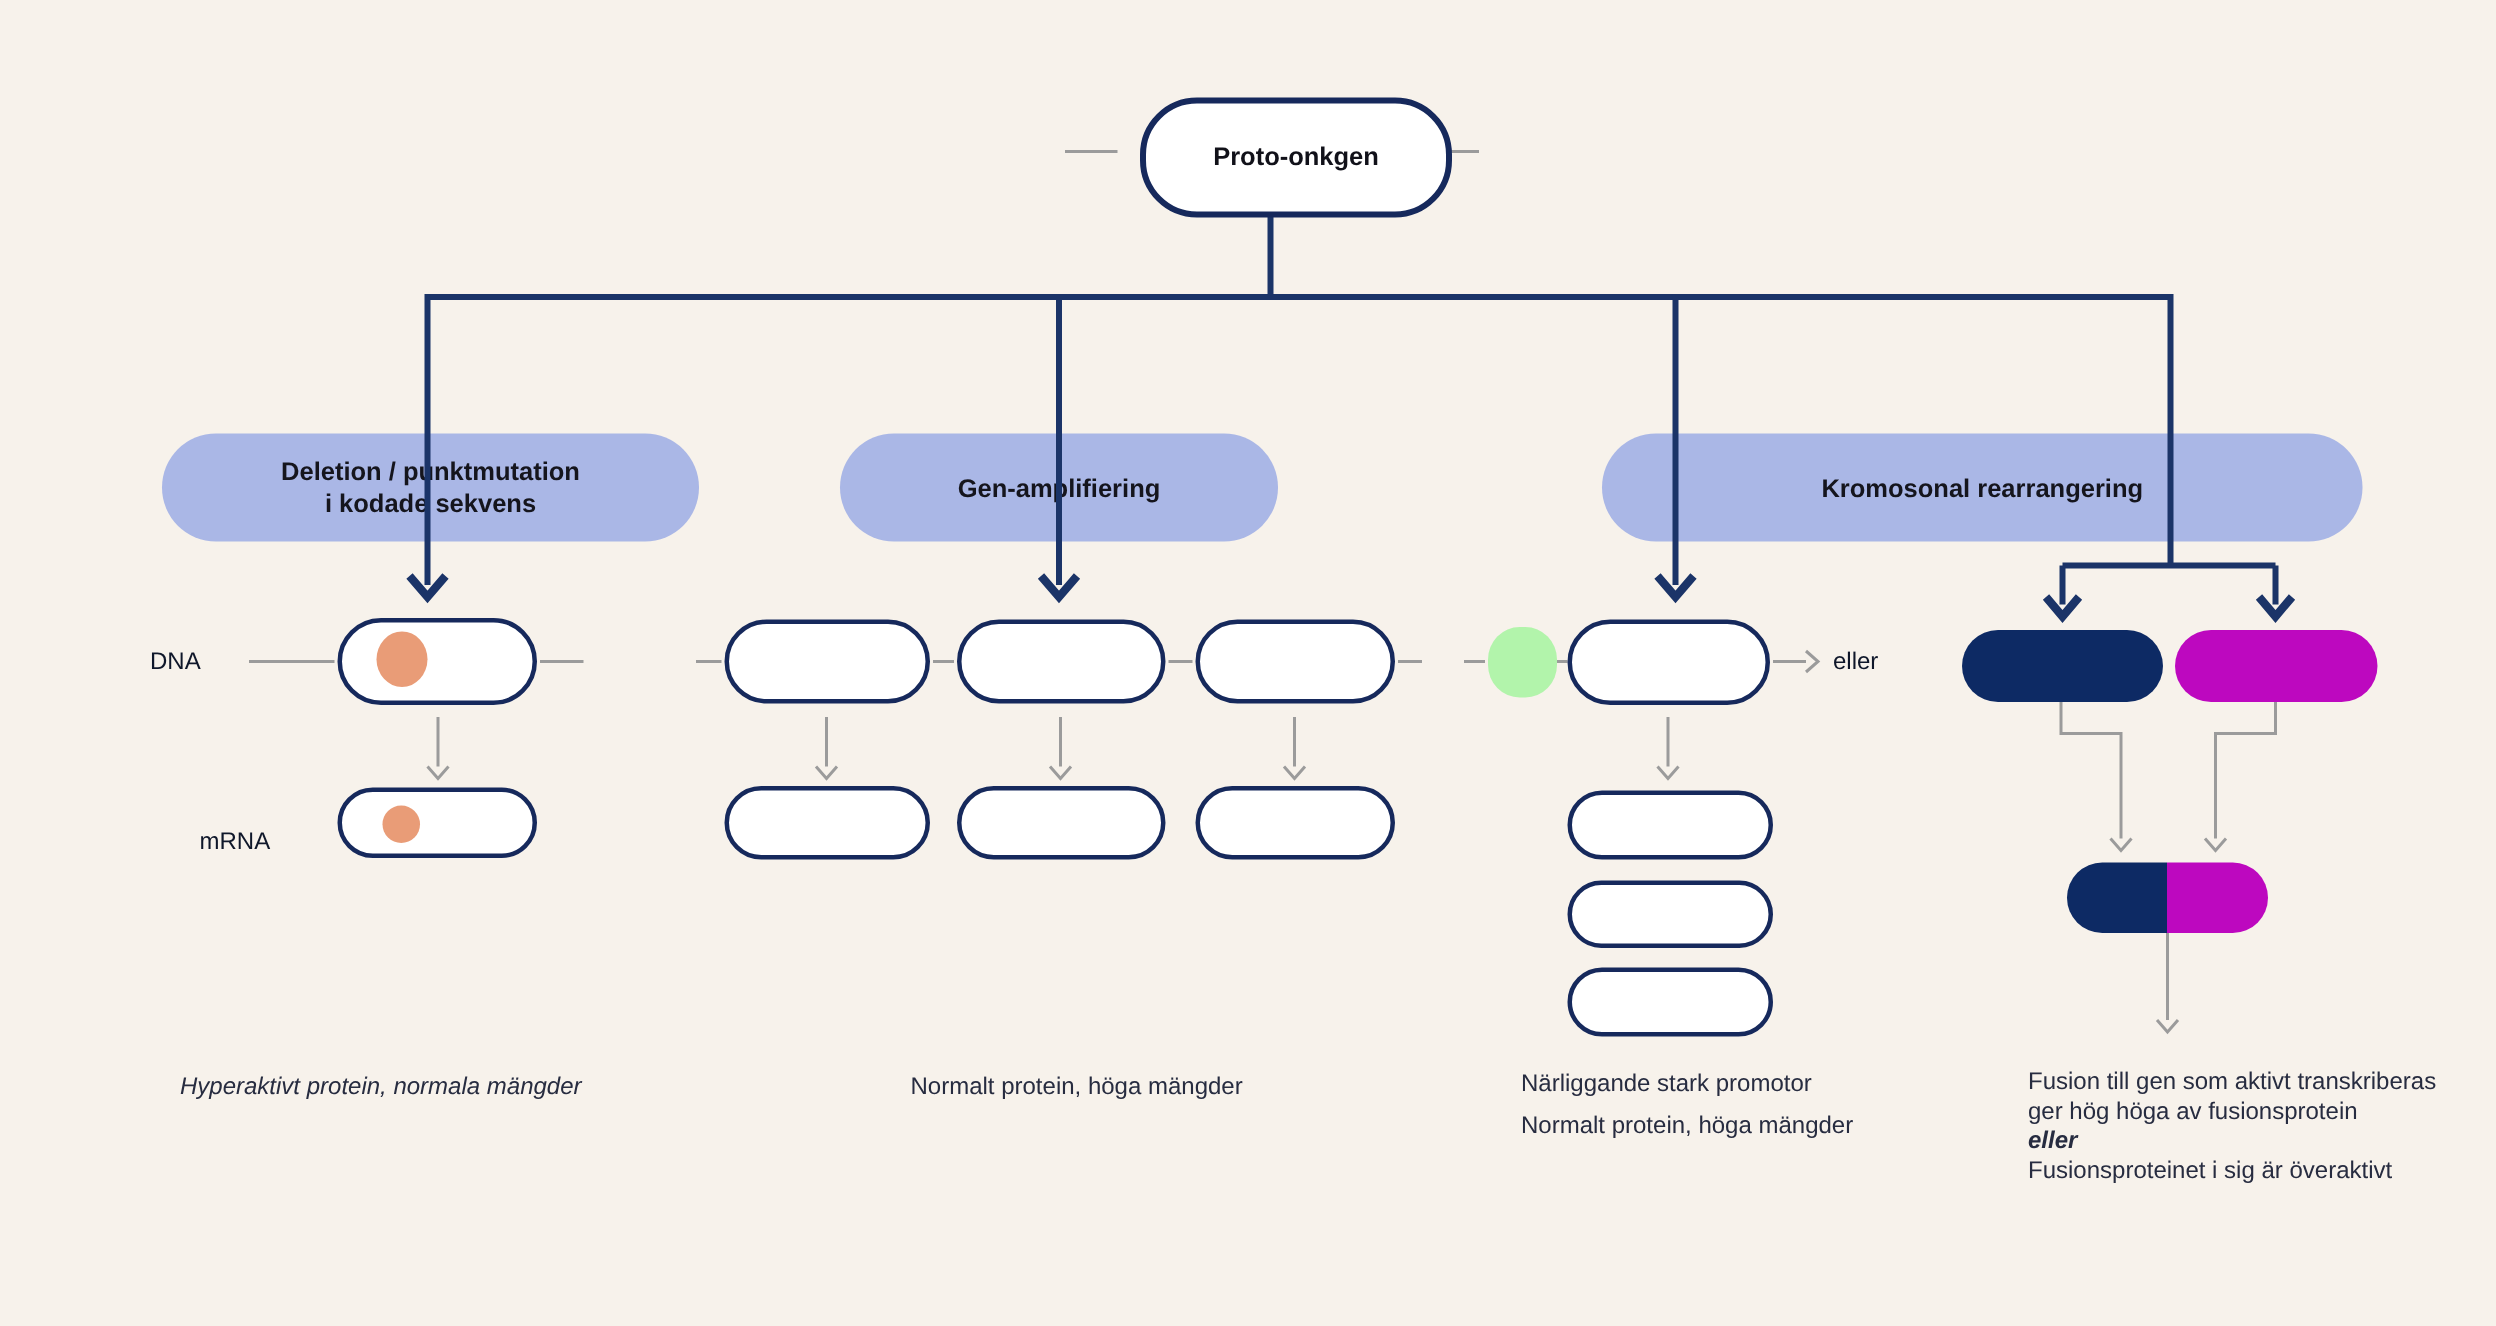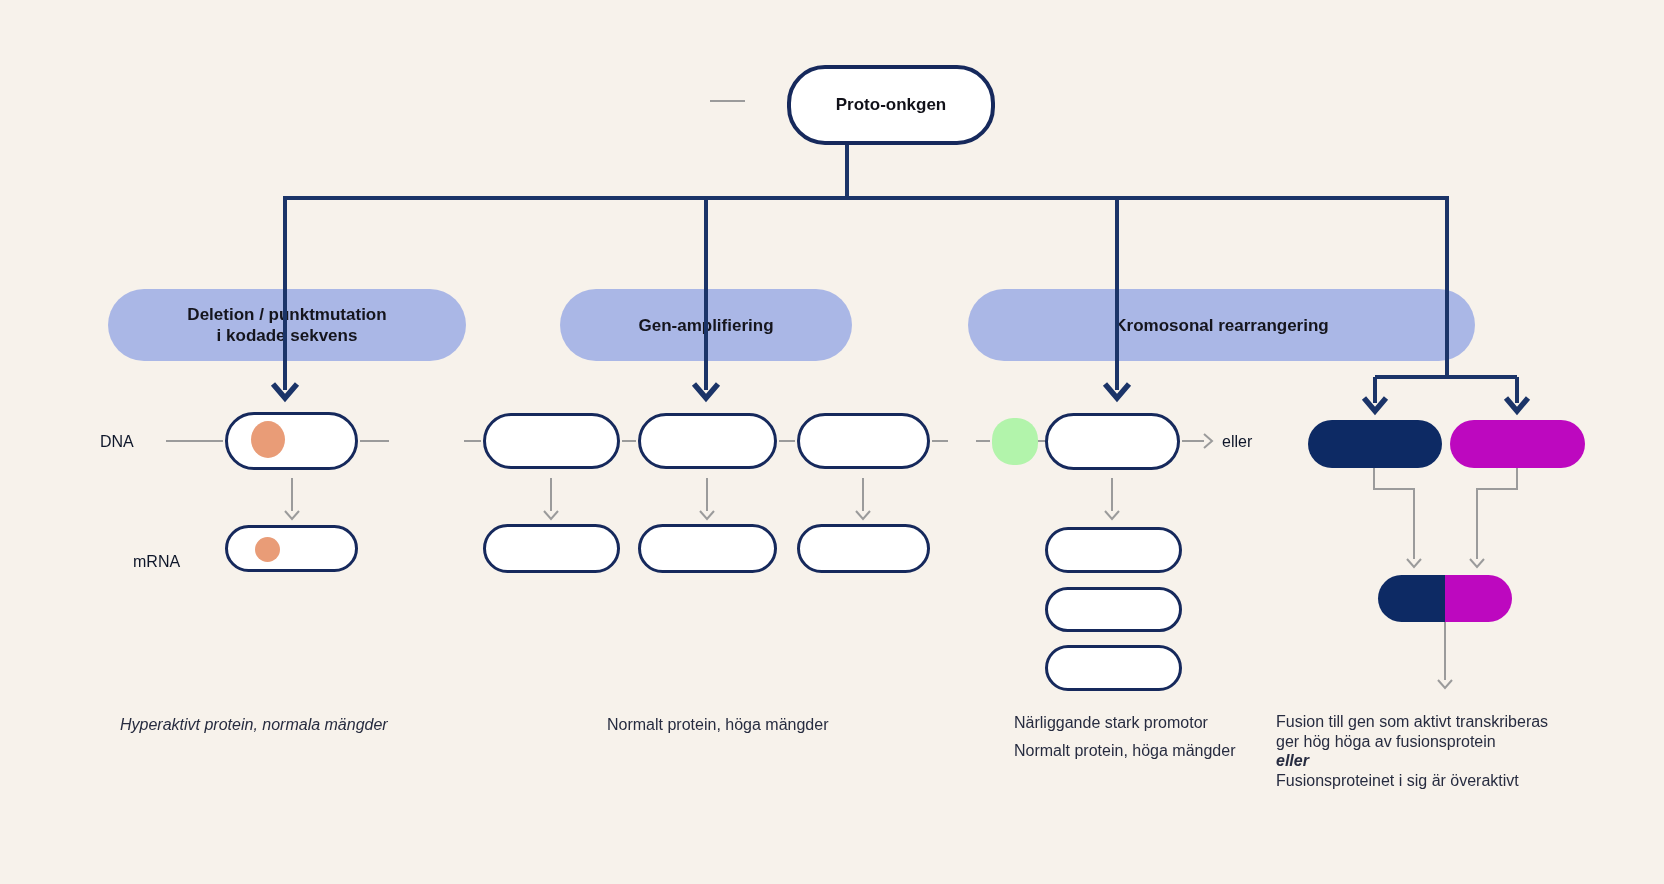--- a/index.html
+++ b/index.html
@@ -106,32 +106,32 @@
       <path d="M700 511 L707 519 L714 511"></path>
       <path d="M856 511 L863 519 L870 511"></path>
       <path d="M1105 511 L1112 519 L1119 511"></path>
       <path d="M1204 434 L1212 441 L1204 448"></path>
       <path d="M1407 559 L1414 567 L1421 559"></path>
       <path d="M1470 559 L1477 567 L1484 559"></path>
       <path d="M1438 680 L1445 688 L1452 680"></path>
     </g>
   </svg>
 
-  <div class="root-pill" style="left:787px;top:65px;width:200px;height:72px;justify-content:center;">
+  <div class="root-pill" style="left:760px;top:65px;width:200px;height:72px;justify-content:center;">
     <span>Proto-onkgen</span>
   </div>
 
   <div class="branch-pill" style="left:108px;top:289px;width:358px;height:72px;">
     <span>Deletion / punktmutation</span>
     <span>i kodade sekvens</span>
   </div>
   <div class="branch-pill" style="left:560px;top:289px;width:292px;height:72px;">
     <span>Gen-amplifiering</span>
   </div>
-  <div class="branch-pill" style="left:968px;top:289px;width:507px;height:72px;text-align:center;">
+  <div class="branch-pill" style="left:1068px;top:289px;width:507px;height:72px;text-align:center;">
     <span>Kromosonal rearrangering</span>
   </div>
 
   <div class="lbl" style="left:100px;top:432px;">DNA</div>
   <div class="lbl" style="left:97px;top:552px;margin-left:36px;">mRNA</div>
   <div class="lbl" style="left:1222px;top:432px;">eller</div>
 
   <div class="wp" style="left:225px;top:412px;width:133px;height:58px;"></div>
   <div class="dot" style="left:251px;top:421px;width:34px;height:37px;background:#e99c77;"></div>
   <div class="wp" style="left:225px;top:525px;width:133px;height:47px;"></div>
@@ -153,20 +153,20 @@
   <div class="fill-pill" style="left:1308px;top:420px;width:134px;height:48px;background:#0d2a64;"></div>
   <div class="fill-pill" style="left:1450px;top:420px;width:135px;height:48px;background:#bd08bf;"></div>
   <div class="fill-pill" style="left:1378px;top:575px;width:134px;height:47px;background:linear-gradient(90deg,#0d2a64 0 50%,#bd08bf 50% 100%);"></div>
 
   <div class="caption" style="left:120px;top:715px;font-style:italic;">Hyperaktivt protein, normala mängder</div>
   <div class="caption" style="left:607px;top:715px;">Normalt protein, höga mängder</div>
   <div class="caption" style="left:998px;top:713px;margin-left:16px;">
     <span style="margin-bottom:8px;">Närliggande stark promotor</span>
     <span>Normalt protein, höga mängder</span>
   </div>
-  <div class="caption" style="left:1276px;top:712px;">
+  <div class="caption" style="left:1352px;top:712px;">
     <span>Fusion till gen som aktivt transkriberas</span>
     <span>ger hög höga av fusionsprotein</span>
     <span class="em-line">eller</span>
     <span>Fusionsproteinet i sig är överaktivt</span>
   </div>
 
 </div>
 
 </body></html>

